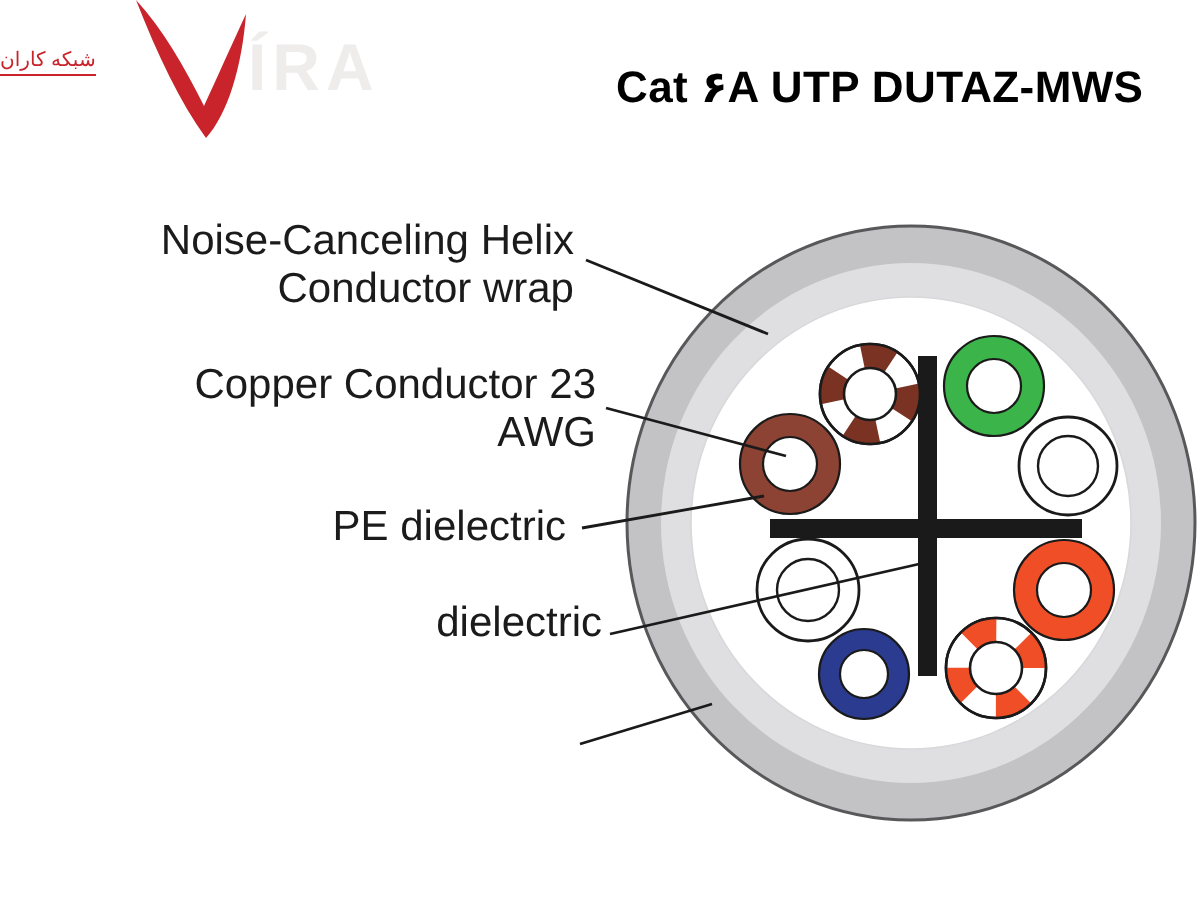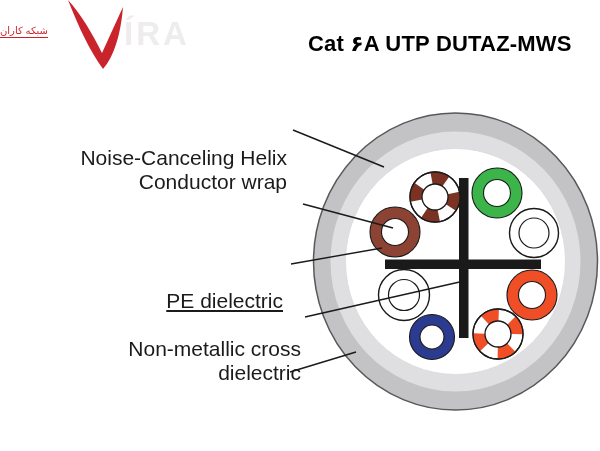--- a/index.html
+++ b/index.html
@@ -12,26 +12,26 @@
   html,body{margin:0;padding:0;}
   body{font-family:"Liberation Sans","DejaVu Sans",sans-serif;}
   .stage{position:relative;width:600px;height:451px;background:#ffffff;overflow:hidden;}
   .art{position:absolute;left:0;top:0;}
   .page-title{
     position:absolute;left:308px;top:31px;white-space:nowrap;
     font-size:22px;font-weight:bold;color:var(--title_text);letter-spacing:0.2px;
   }
   .callout{
     position:absolute;text-align:right;font-size:21px;line-height:23.5px;
-    color:var(--label_text);white-space:nowrap;margin-top:37px;
+    color:var(--label_text);white-space:nowrap;
   }
   .callout span{display:block;}
   #co-wrap{top:109px;right:313px;}
   #co-conductor{top:181px;right:302px;}
-  #co-dielectric{top:252px;right:317px;text-decoration:underline;}
+  #co-dielectric{top:252px;right:317px;}
   #co-separator{top:300px;right:299px;}
   #co-jacket{top:370px;right:318px;}
   .logo-fa-small{
     position:absolute;left:0;top:25px;font-size:10px;color:var(--logo_red);
     direction:rtl;border-bottom:1.5px solid var(--logo_red);padding-bottom:1px;
   }
   .logo-fa-large{
     position:absolute;left:12px;top:27px;font-size:28px;font-weight:bold;
     color:var(--logo_red);direction:rtl;line-height:1;
   }
@@ -116,24 +116,27 @@
   <span class="logo-fa-small">شبکه کاران</span>
   <span class="logo-latin">ÍRA</span>
 
   <div class="page-title">Cat ۶A UTP DUTAZ-MWS</div>
 
   <div class="callout" id="co-wrap">
     <span>Noise-Canceling Helix</span>
     <span>Conductor wrap</span>
   </div>
 
+  <div class="callout" id="co-conductor">
+    <span>Copper Conductor 23</span>
+    <span>AWG</span>
+  </div>
 
   <div class="callout" id="co-dielectric">
     <span>PE dielectric</span>
   </div>
 
   <div class="callout" id="co-separator">
-    <span>Non-metallic cross</span>
     <span>dielectric</span>
   </div>
 
 
 </div>
 
 </body></html>

